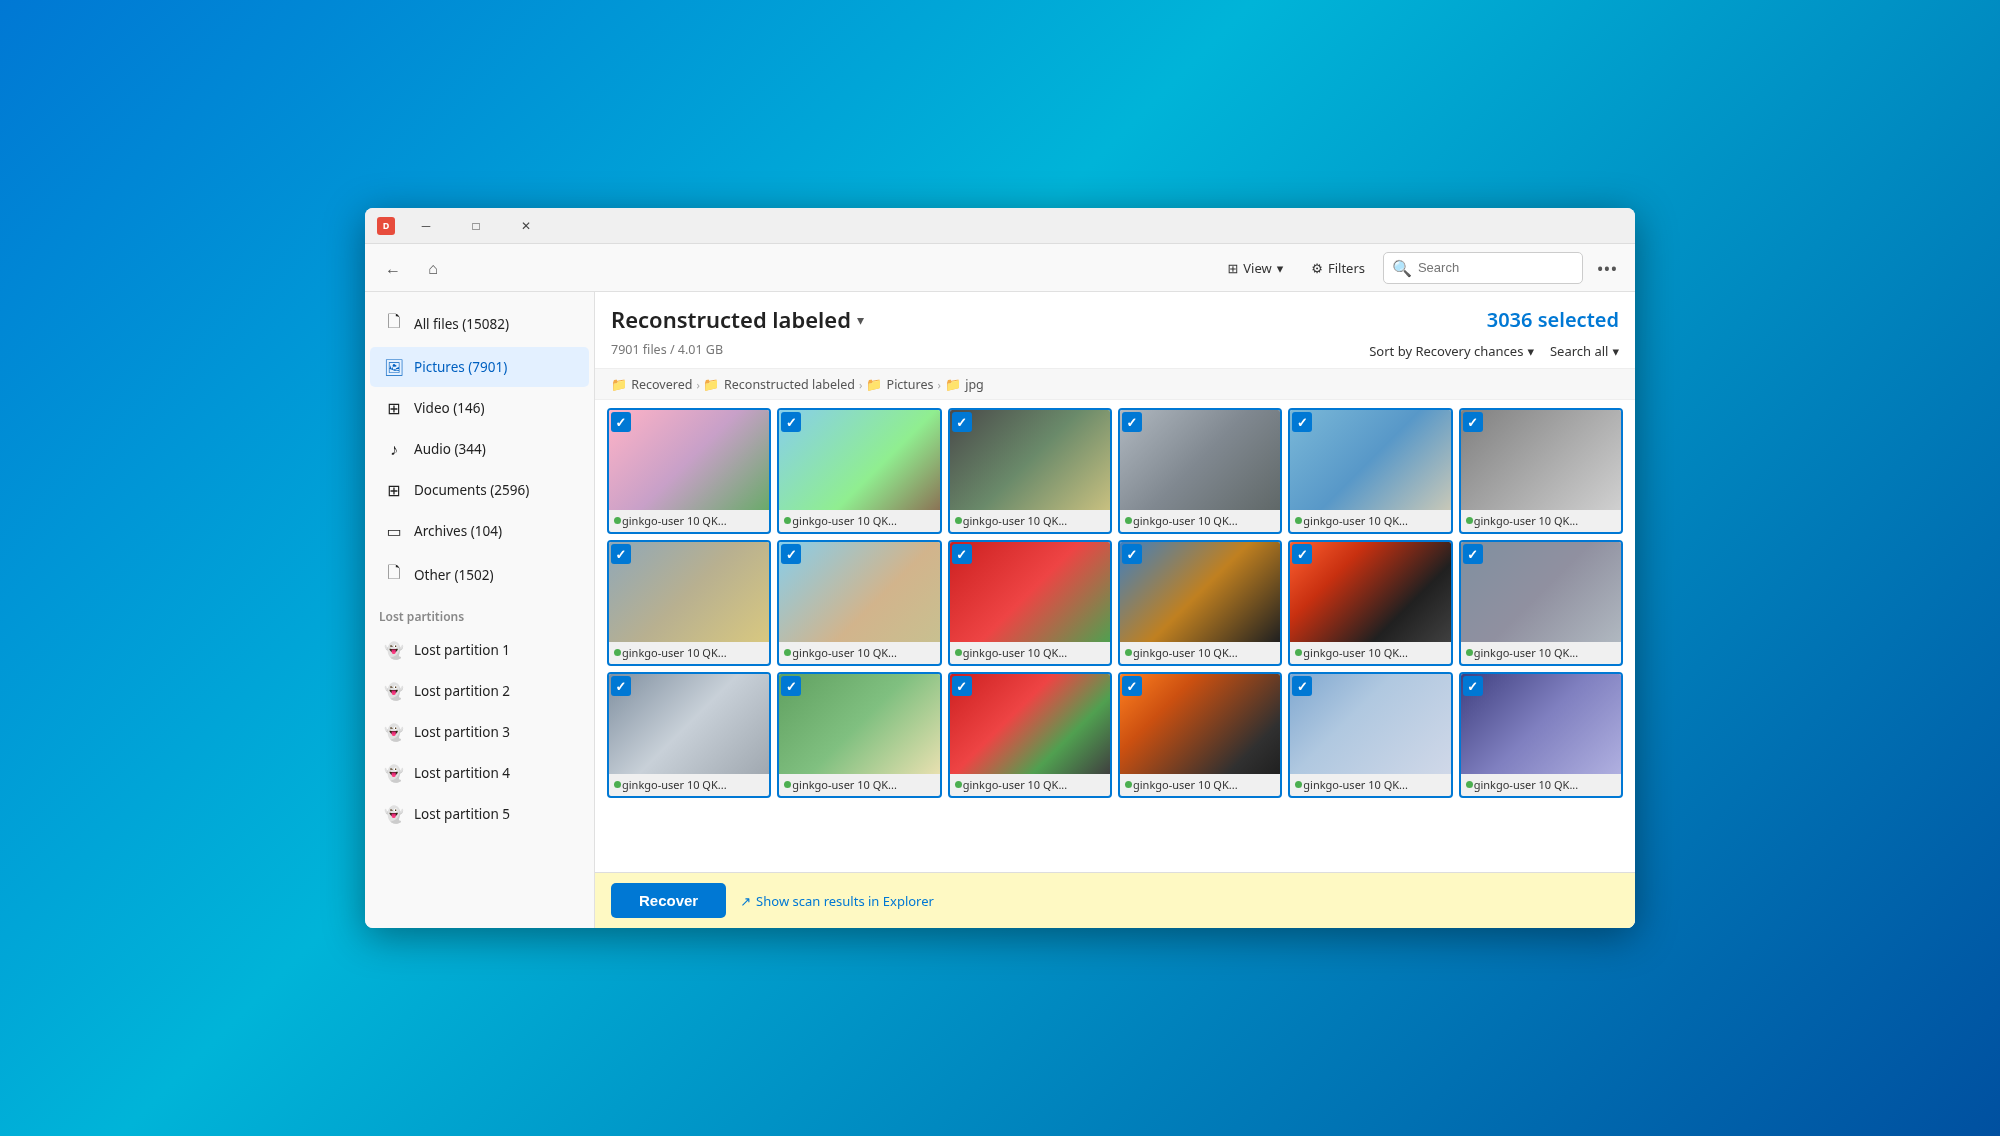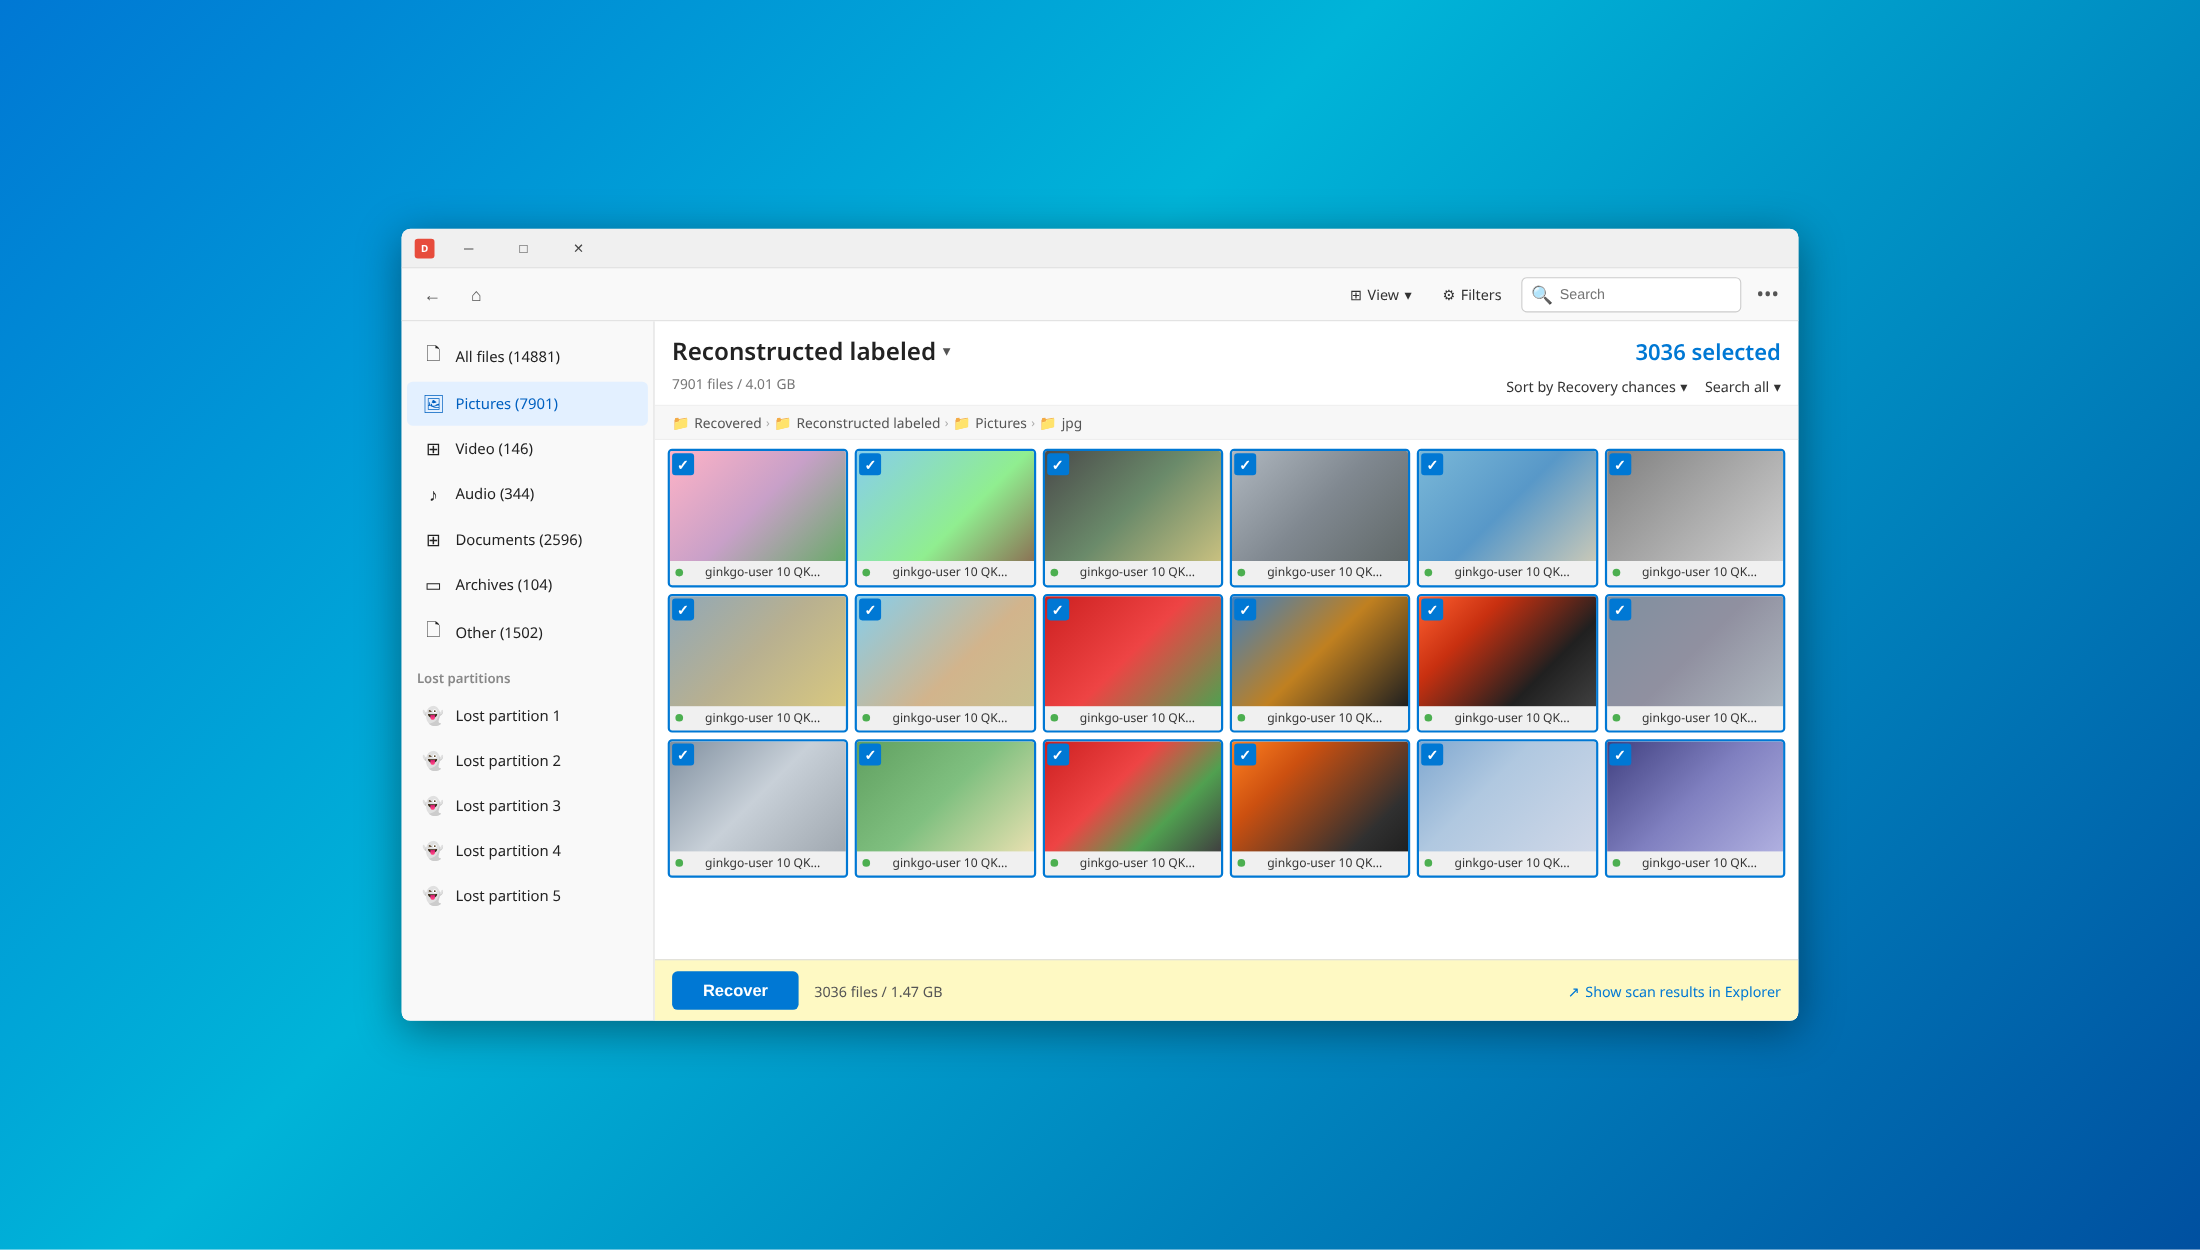--- a/index.html
+++ b/index.html
@@ -308,21 +308,21 @@
       height: 100px;
       object-fit: cover;
       display: block;
     }
     .grid-label {
       padding: 3px 5px 4px;
       font-size: 11px;
       color: #333;
       display: flex;
       align-items: center;
-      gap: 20px;
+      gap: 1px;
       white-space: nowrap;
       overflow: hidden;
       text-overflow: ellipsis;
     }
     .quality-dot {
       width: 7px;
       height: 7px;
       border-radius: 50%;
       background: #4CAF50;
       flex-shrink: 0;
@@ -417,21 +417,21 @@
       <input type="text" placeholder="Search" style="">
     </div>
     <div class="toolbar-more">•••</div>
   </div>
 
   <div class="main">
 
     <div class="sidebar">
       <div class="sidebar-item">
         <span class="sidebar-item-icon">🗋</span>
-        <span>All files (14881)</span>
+        <span>All files (15082)</span>
       </div>
       <div class="sidebar-item active">
         <span class="sidebar-item-icon">🖼</span>
         <span>Pictures (7901)</span>
       </div>
       <div class="sidebar-item">
         <span class="sidebar-item-icon">⊞</span>
         <span>Video (146)</span>
       </div>
       <div class="sidebar-item">
@@ -739,21 +739,20 @@
                   <span class="quality-dot"></span>
                   <span>ginkgo-user 10 QK...</span>
                 </div>
               </div>
             </div>
           </div>
       </div>
 
       <div class="bottom-bar">
         <button class="recover-btn">Recover</button>
-        <span class="bottom-info">3036 files / 1.47 GB</span>
         <div class="show-explorer">
           <span>↗</span>
           <span>Show scan results in Explorer</span>
         </div>
       </div>
 
     </div>
   </div>
 </div>
 

